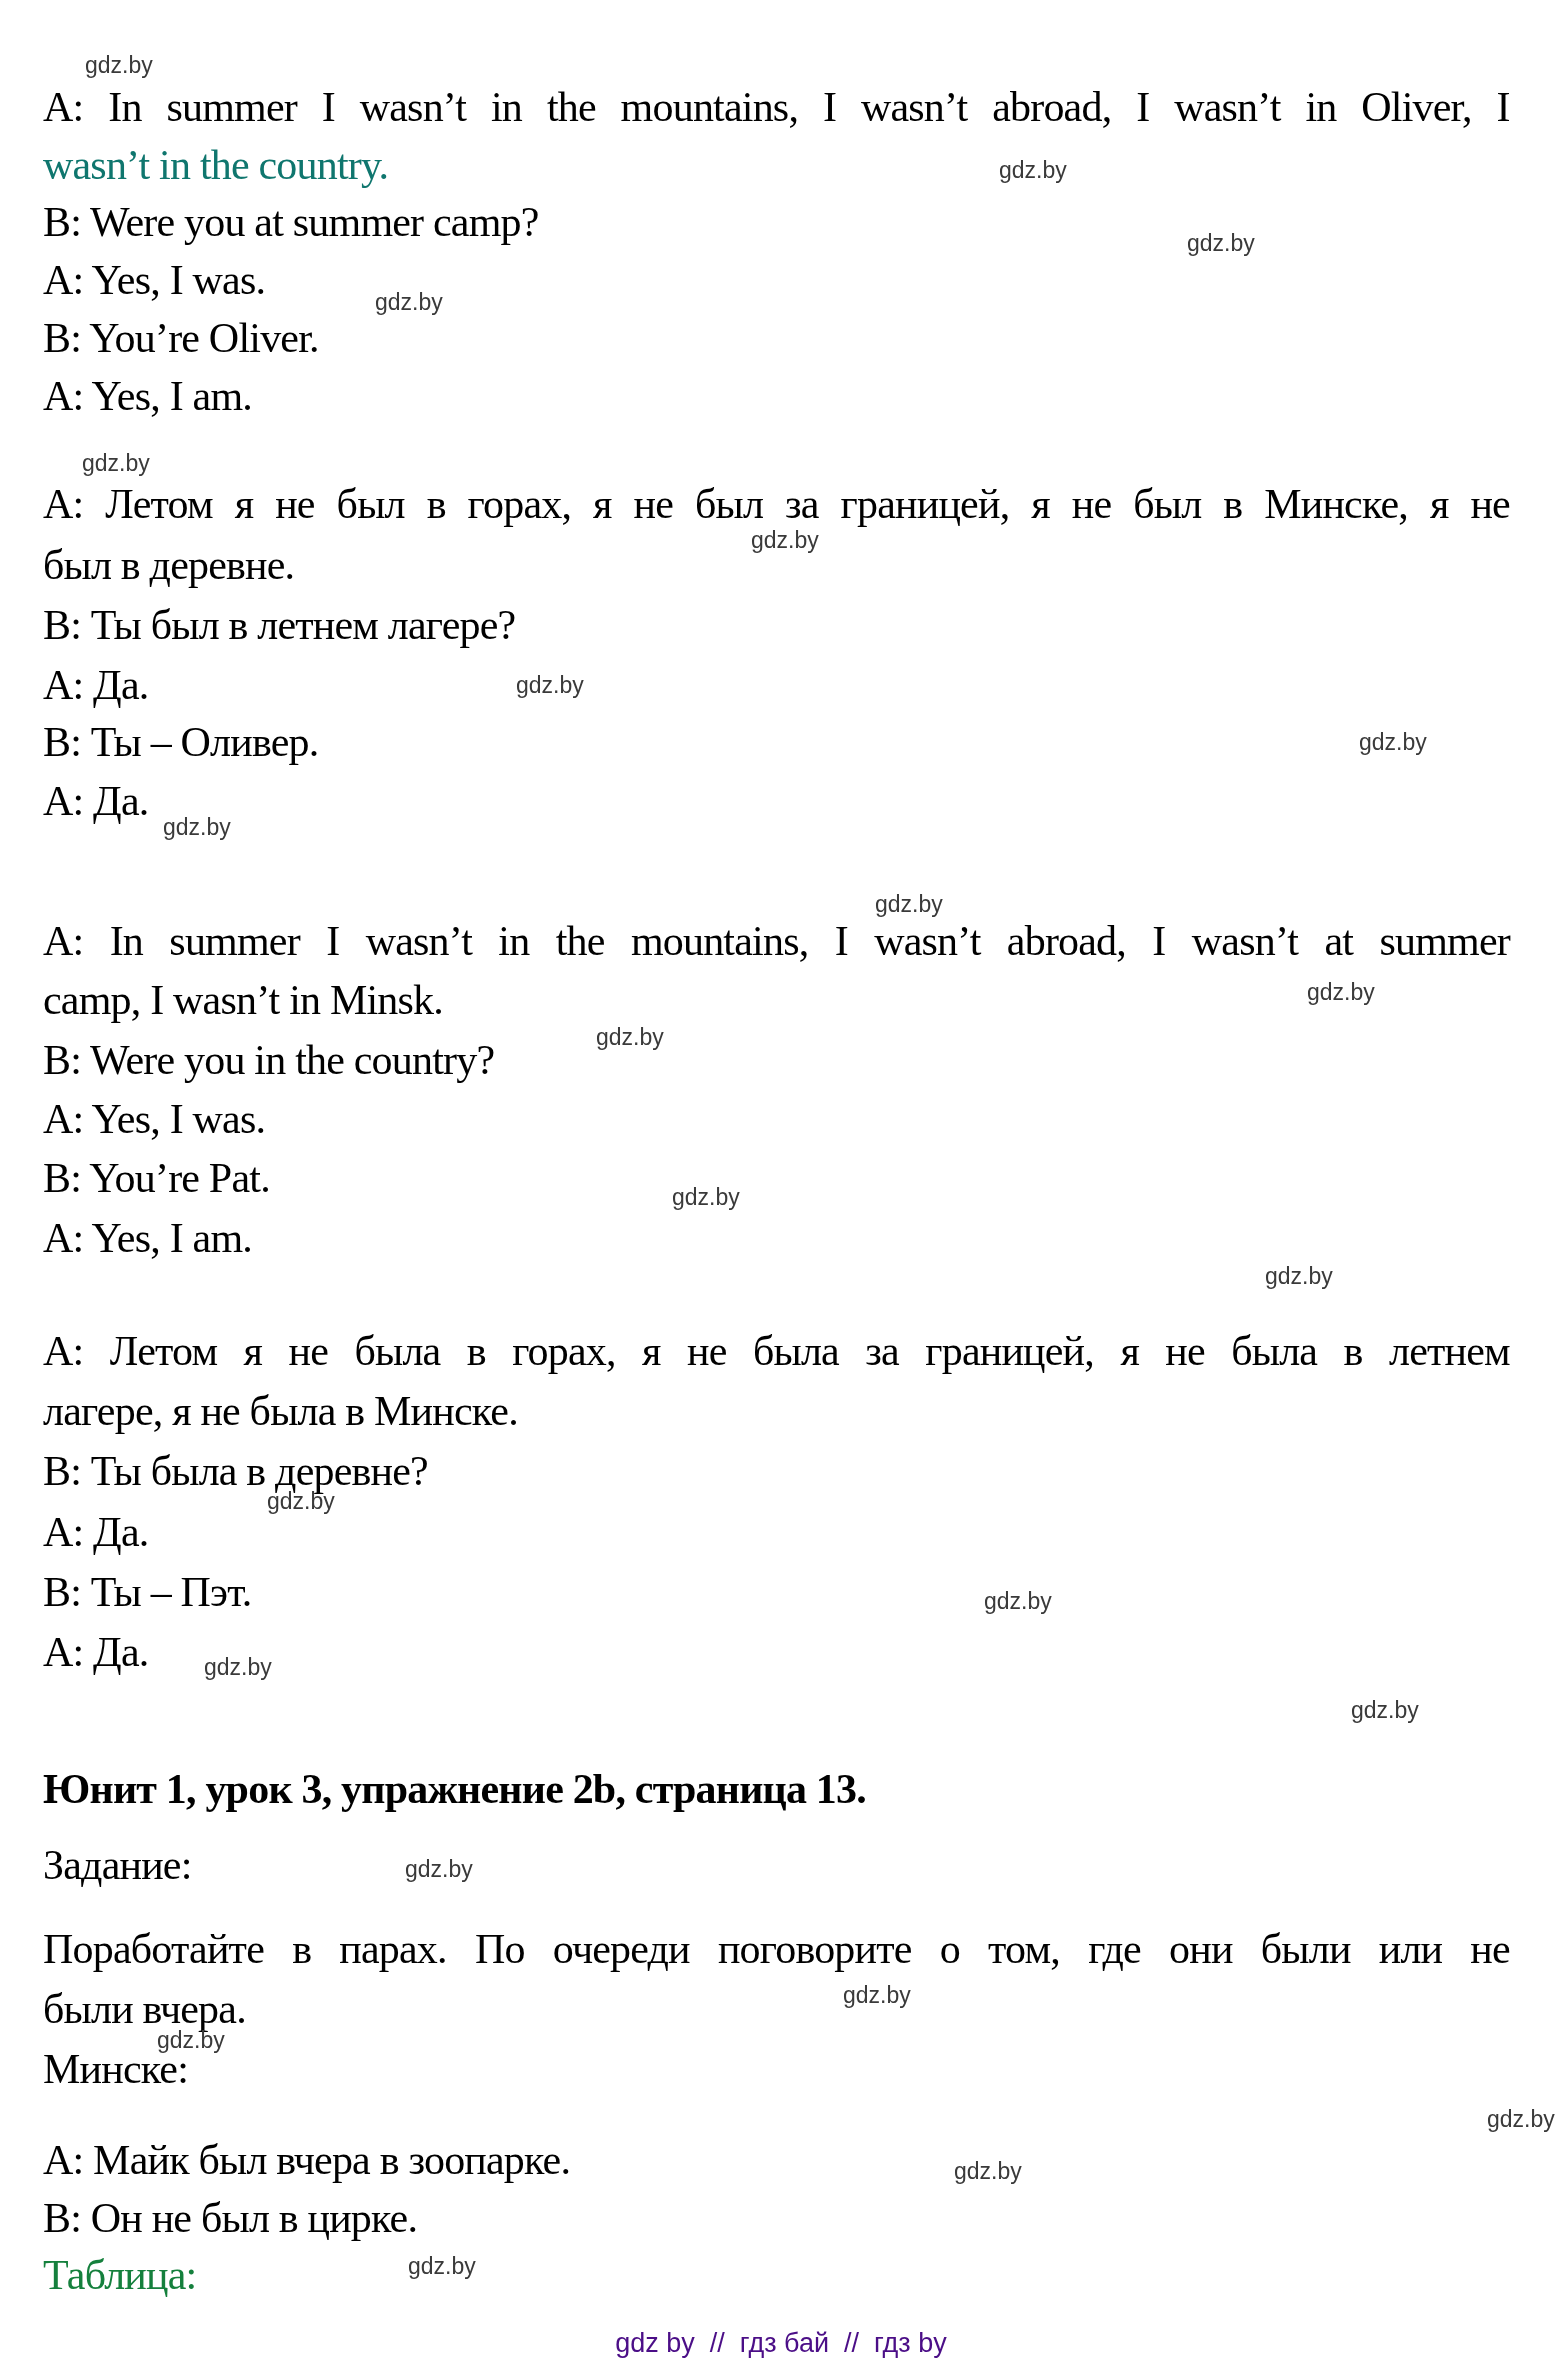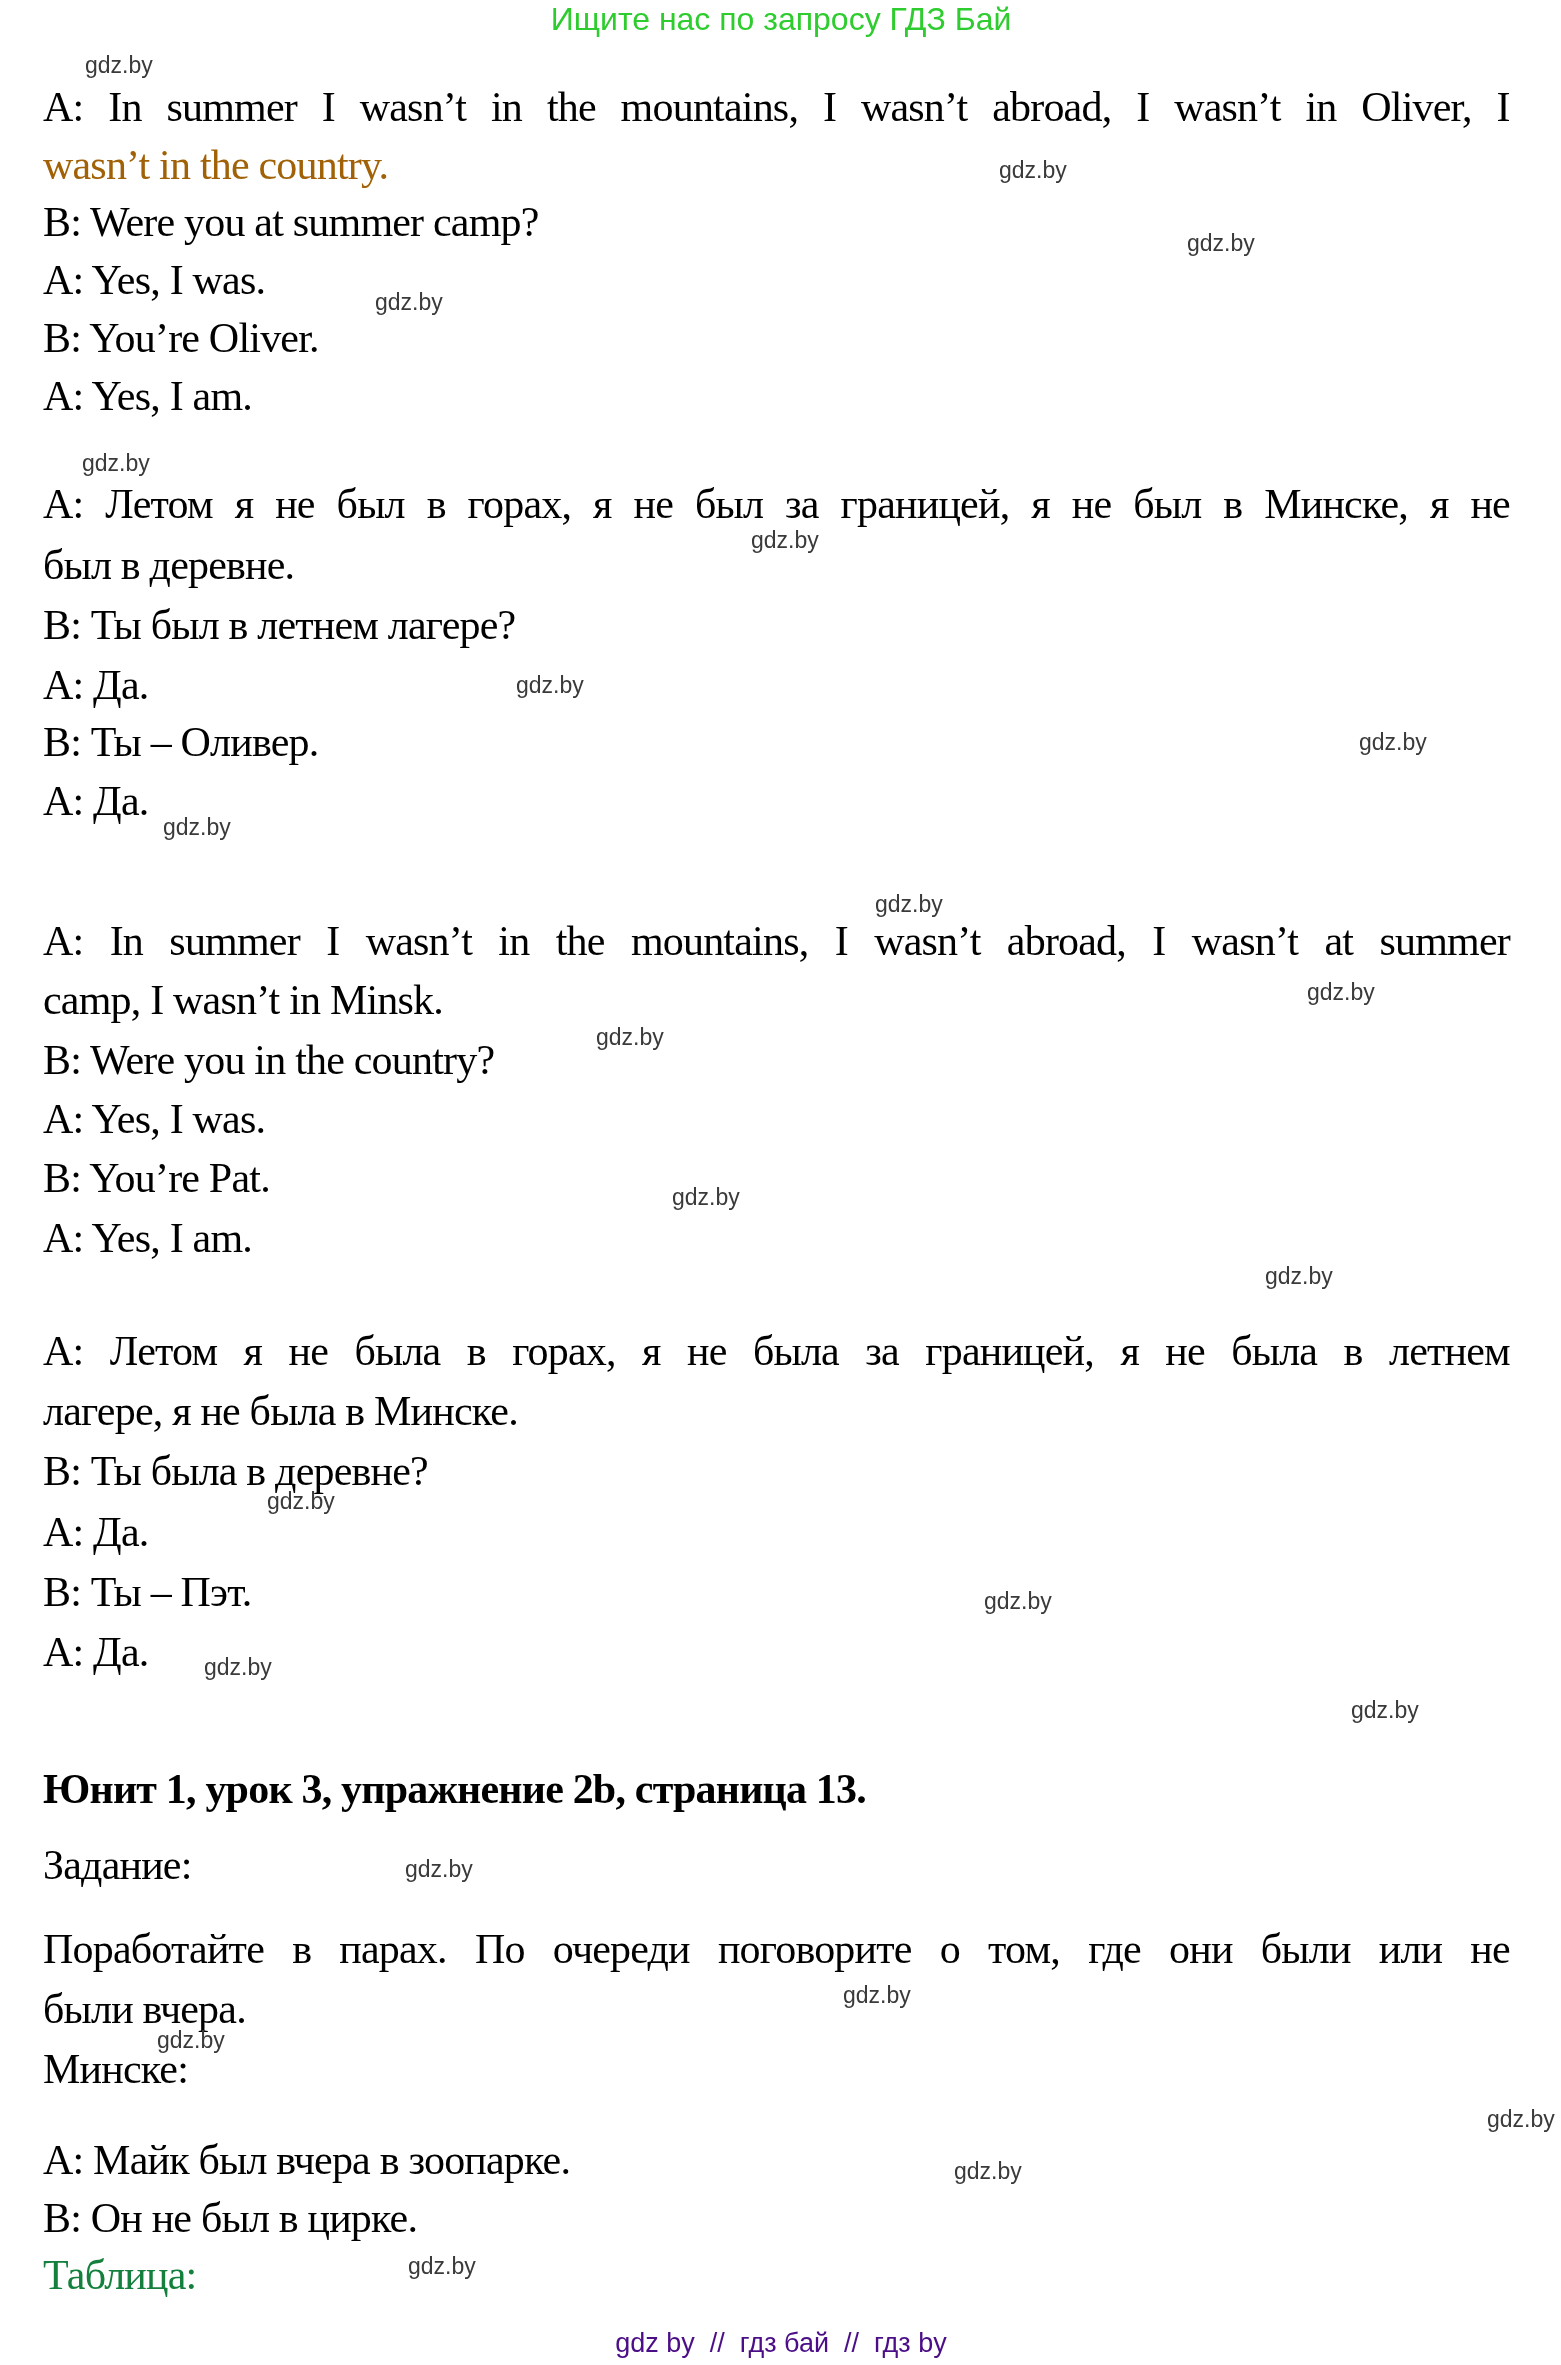--- a/index.html
+++ b/index.html
@@ -46,42 +46,41 @@
     width: 100%;
     text-align: center;
     font: 27px/32px "Liberation Sans", "DejaVu Sans", sans-serif;
     white-space: pre;
   }
 </style>
 </head>
 <body>
 
 <div class="page">
-  <div class="promo-header" style="color: rgb(46, 204, 46);">Ищите нас по запросу ГДЗ Бай</div>
 
   <div>
       <div class="doc-line just" style="top: 77px; color: rgb(0, 0, 0);">
         <span>A:</span>
         <span>In</span>
         <span>summer</span>
         <span>I</span>
         <span>wasn’t</span>
         <span>in</span>
         <span>the</span>
         <span>mountains,</span>
         <span>I</span>
         <span>wasn’t</span>
         <span>abroad,</span>
         <span>I</span>
         <span>wasn’t</span>
         <span>in</span>
         <span>Oliver,</span>
         <span>I</span>
       </div>
-      <div class="doc-line" style="top: 135px; color: #a16207;">wasn’t in the country.</div>
+      <div class="doc-line" style="top: 135px; color: #0f766e;">wasn’t in the country.</div>
       <div class="doc-line" style="top: 192px; color: rgb(0, 0, 0);">B: Were you at summer camp?</div>
       <div class="doc-line" style="top: 250px; color: rgb(0, 0, 0);">A: Yes, I was.</div>
       <div class="doc-line" style="top: 308px; color: rgb(0, 0, 0);">B: You’re Oliver.</div>
       <div class="doc-line" style="top: 366px; color: rgb(0, 0, 0);">A: Yes, I am.</div>
       <div class="doc-line just" style="top: 474px; color: rgb(0, 0, 0);">
         <span>A:</span>
         <span>Летом</span>
         <span>я</span>
         <span>не</span>
         <span>был</span>

